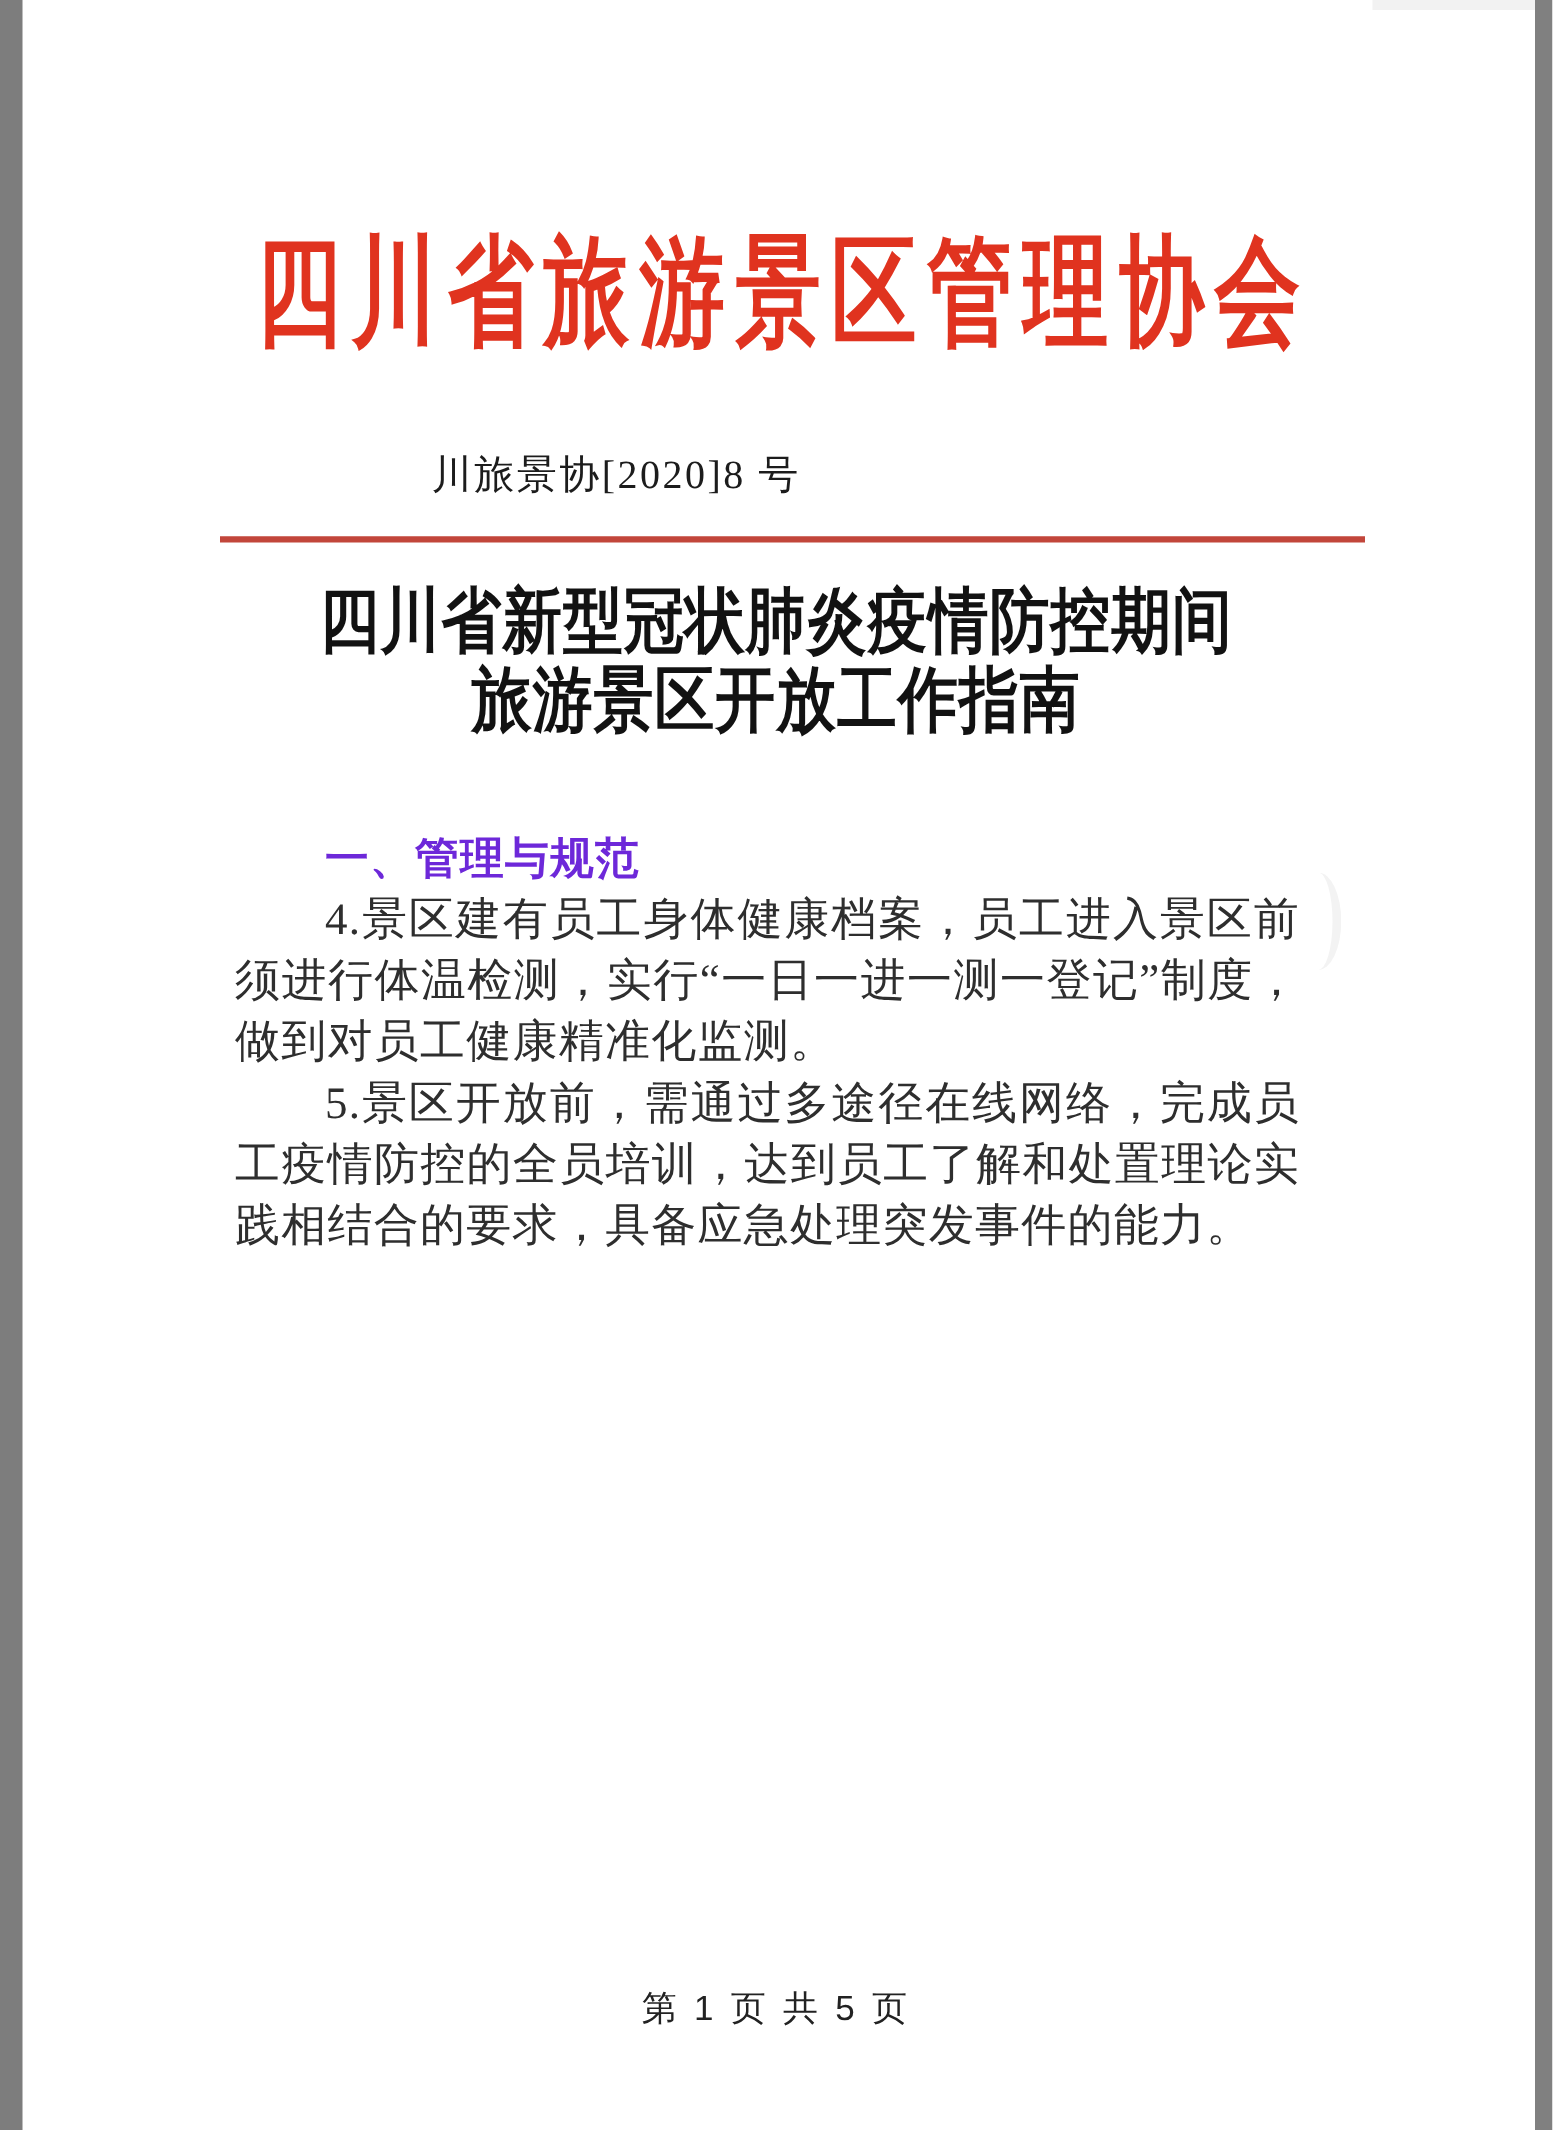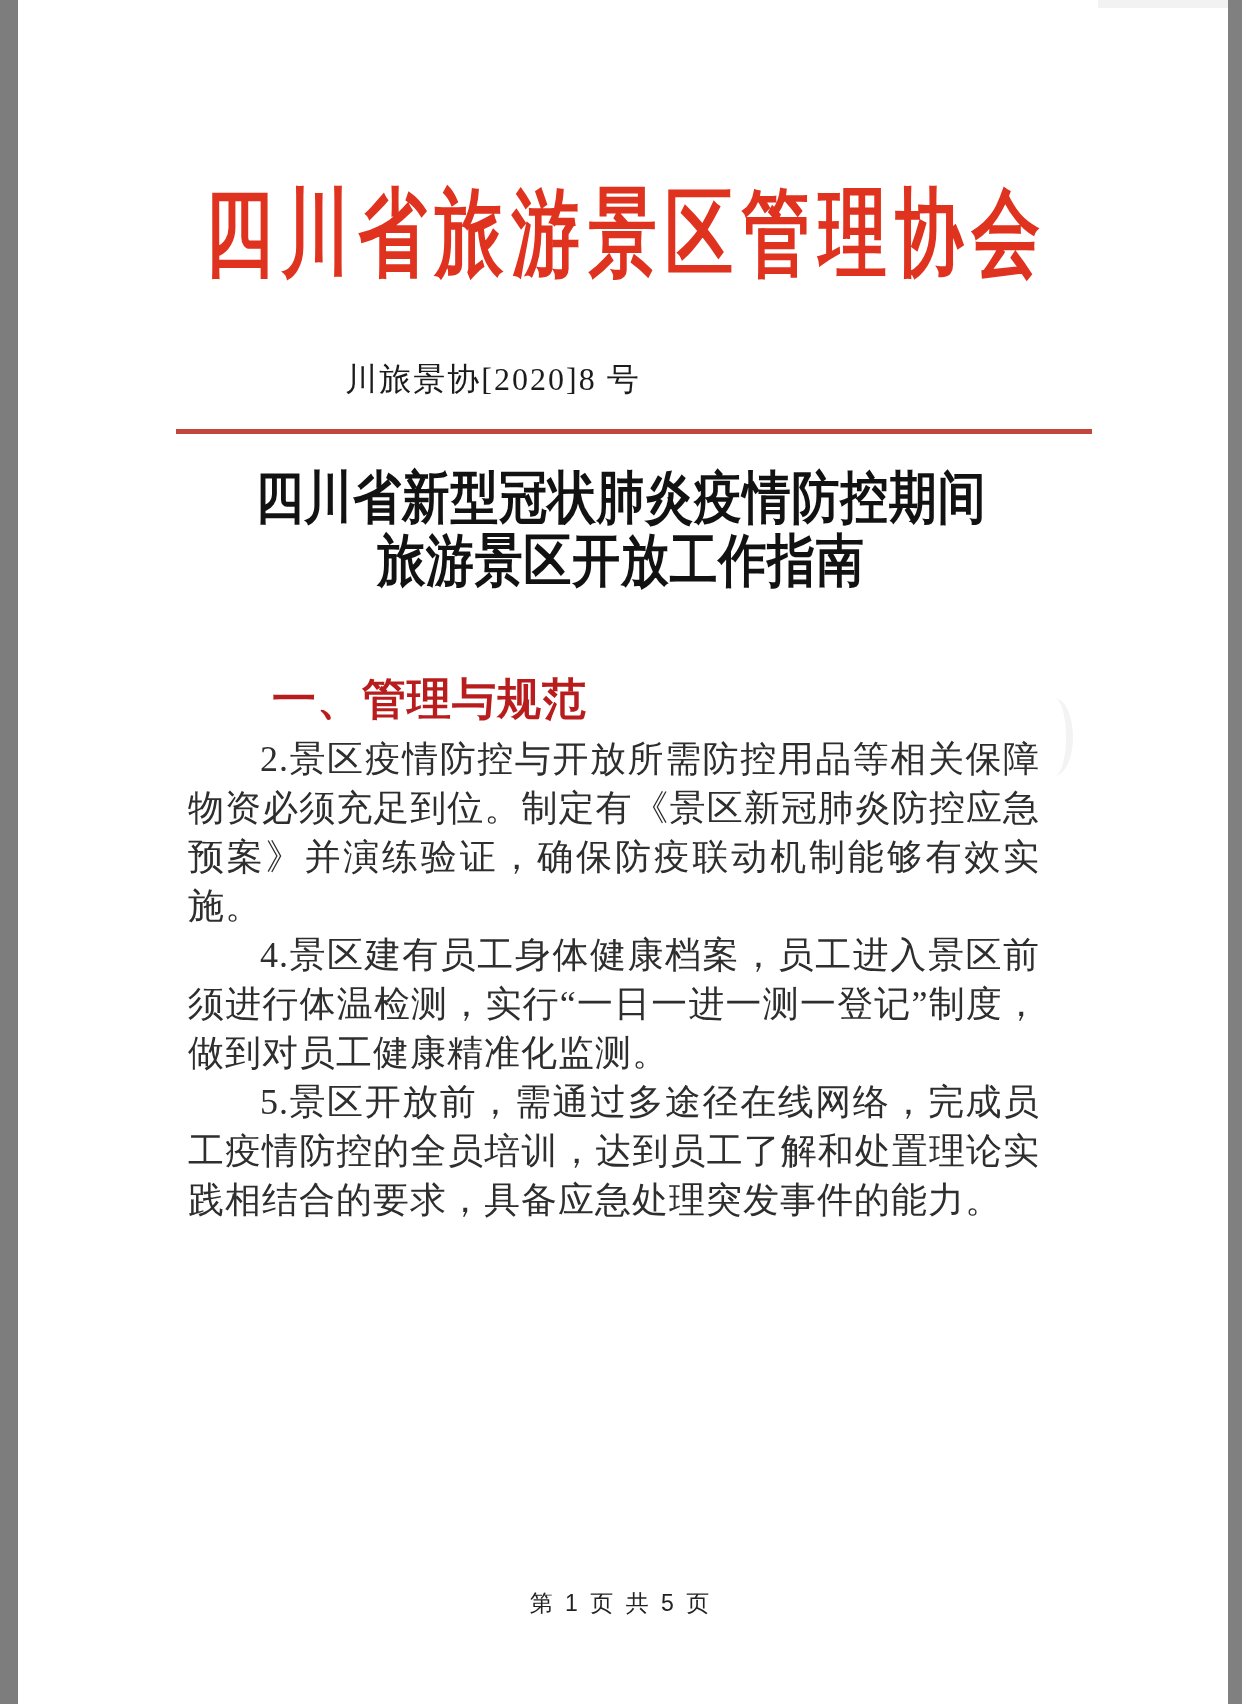--- a/index.html
+++ b/index.html
@@ -100,39 +100,39 @@
     left: 188px;
     width: 852px;
     font-size: 36px;
     line-height: 49px;
     letter-spacing: 1px;
     color: #2e2e2e;
     text-align: justify;
     font-family: "Liberation Serif", "DejaVu Serif", serif;
   }
   .section-heading {
-    margin: 12px;
+    margin: 0;
     text-indent: 72px;
     font-weight: bold;
-    color: #b91c1c;
+    color: #6d28d9;
     font-family: "Liberation Sans", "DejaVu Sans", sans-serif;
-    font-size: 44px;
+    font-size: 35px;
   }
   .body-block p.para {
     margin: 0;
     text-indent: 72px;
   }
   
   .page-footer {
     position: absolute;
     top: 1588px;
     left: 0;
     width: 1242px;
     text-align: center;
-    font-size: 23px;
+    font-size: 28px;
     letter-spacing: 3px;
     color: #222222;
     font-family: "Liberation Sans", "DejaVu Sans", sans-serif;
   }
 </style>
 </head>
 <body>
 
 <div class="edge-left"></div>
 <div class="edge-right"></div>
@@ -145,18 +145,17 @@
 
 <div class="red-line"></div>
 
 <div class="doc-title">
   <div>四川省新型冠状肺炎疫情防控期间</div>
   <div>旅游景区开放工作指南</div>
 </div>
 
 <div class="body-block">
   <p class="section-heading">一、管理与规范</p>
-  <p class="para">2.景区疫情防控与开放所需防控用品等相关保障物资必须充足到位。制定有《景区新冠肺炎防控应急预案》并演练验证，确保防疫联动机制能够有效实施。</p>
   <p class="para">4.景区建有员工身体健康档案，员工进入景区前须进行体温检测，实行“一日一进一测一登记”制度，做到对员工健康精准化监测。</p>
   <p class="para">5.景区开放前，需通过多途径在线网络，完成员工疫情防控的全员培训，达到员工了解和处置理论实践相结合的要求，具备应急处理突发事件的能力。</p>
 </div>
 
 <div class="page-footer">第 1 页 共 5 页</div>
 
 </body></html>

